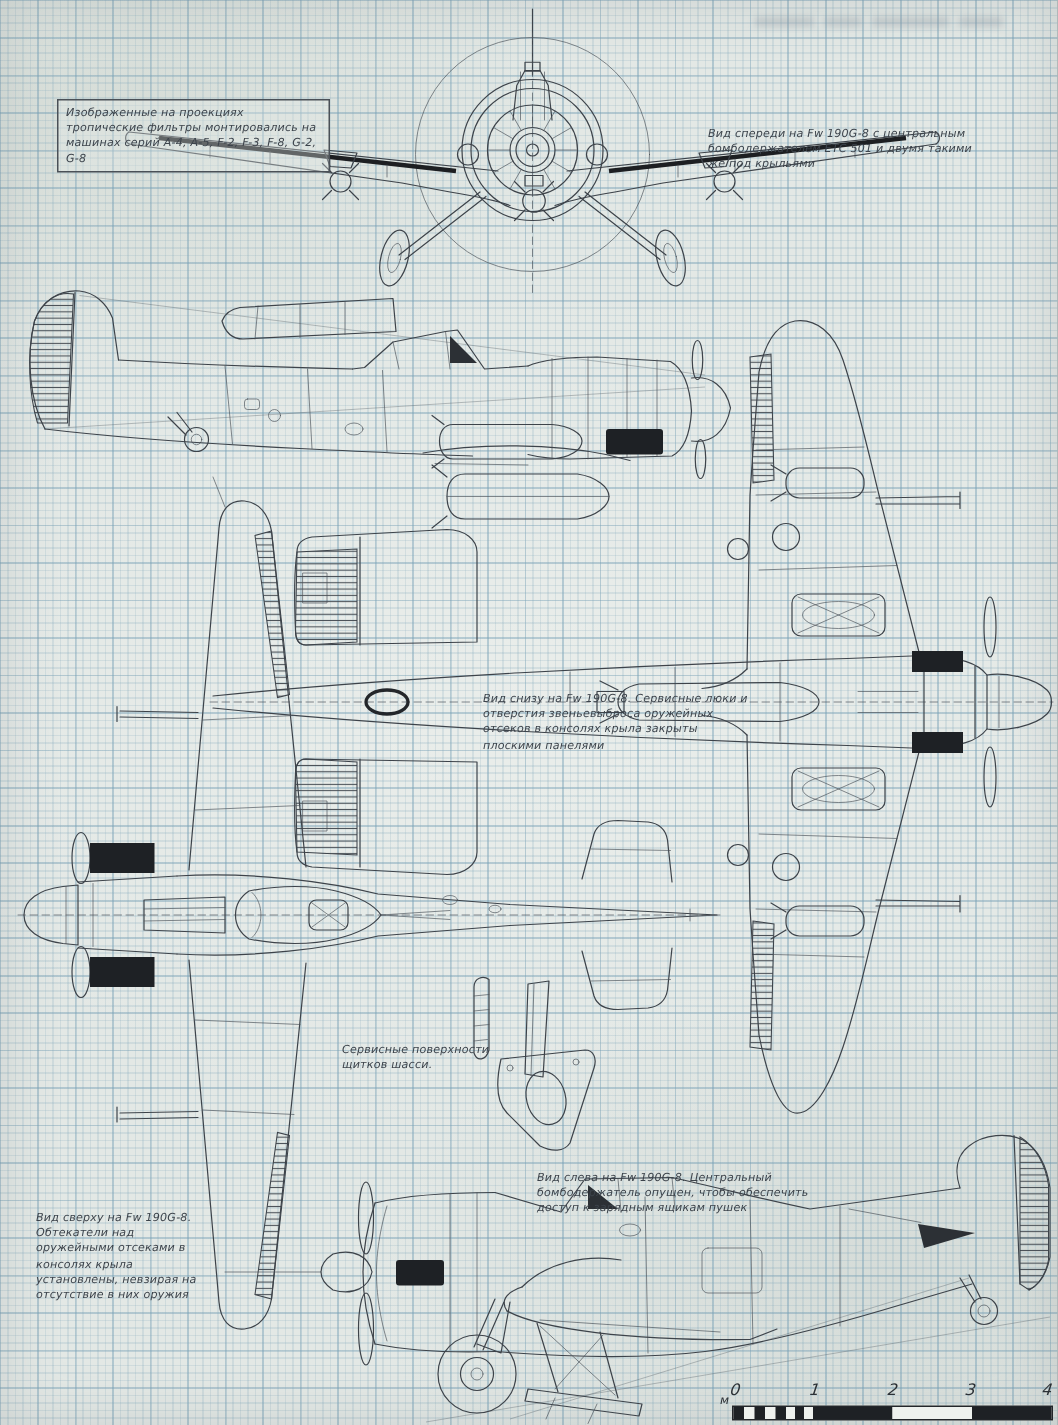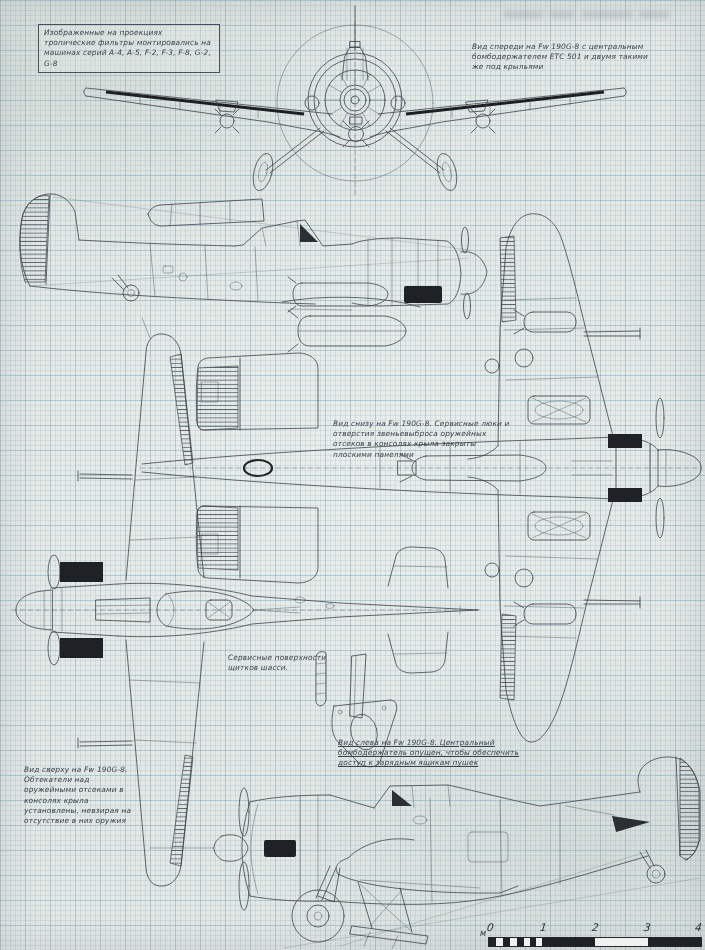--- a/index.html
+++ b/index.html
@@ -12,21 +12,21 @@
       repeating-linear-gradient(to right, rgba(105,150,175,.30) 0 1px, transparent 1px 25px),
       repeating-linear-gradient(to bottom, rgba(105,150,175,.30) 0 1px, transparent 1px 25px),
       radial-gradient(ellipse 420px 260px at 12% 8%, rgba(190,200,190,.35), transparent 70%),
       radial-gradient(ellipse 500px 300px at 85% 90%, rgba(180,190,185,.3), transparent 70%),
       radial-gradient(ellipse 600px 400px at 50% 50%, rgba(255,255,252,.25), transparent 75%);
     box-shadow: inset 0 0 40px rgba(90,100,105,.18);
     font-family:"DejaVu Sans", sans-serif;
   }
   .note{
     position:absolute;font-style:italic;font-size:7.4px;line-height:1.38;
-    color:#3c434b;letter-spacing:.15px;
+    color:#3c434b;letter-spacing:.15px;margin-top:42px;
   }
   .note.boxed{border:1px solid #4a5057;padding:3px 5px;background:rgba(230,236,233,.35);}
   svg.draw{position:absolute;left:0;top:0;}
   svg.draw *{vector-effect:non-scaling-stroke;}
   .ln{stroke:#3d434a;fill:none;stroke-width:.8;stroke-linecap:round;stroke-linejoin:round;}
   .thin{stroke:#4a525a;fill:none;stroke-width:.45;stroke-linecap:round;}
   .faint{stroke:#5a646c;fill:none;stroke-width:.4;opacity:.65;}
   .heavy{stroke:#23262a;fill:none;stroke-width:2.2;}
   .dark{fill:#1e2125;stroke:none;}
   .mid{fill:#2c3035;stroke:none;}
@@ -314,25 +314,25 @@
       <path class="ln" d="M352,926 L428,936 L426,944 L350,934 Z"></path>
       <path class="thin" d="M370,932 L364,946 M398,936 L392,949"></path>
     </g>
   </svg>
 
   <div class="note boxed" style="left:38px;top:24px;width:170px;">Изображенные на проекциях тропические фильтры монтировались на машинах серий A-4, A-5, F-2, F-3, F-8, G-2, G-8</div>
 
   <div class="note" style="left:472px;top:42px;width:178px;">Вид спереди на Fw 190G-8 с центральным бомбодержателем ETC 501 и двумя такими же под крыльями</div>
 
 
-  <div class="note" style="left:322px;top:419px;width:180px;padding-left:11px;">Вид снизу на Fw 190G-8. Сервисные люки и отверстия звеньевыброса оружейных отсеков в консолях крыла закрыты плоскими панелями</div>
+  <div class="note" style="left:322px;top:419px;width:180px;">Вид снизу на Fw 190G-8. Сервисные люки и отверстия звеньевыброса оружейных отсеков в консолях крыла закрыты плоскими панелями</div>
 
   <div class="note" style="left:228px;top:653px;width:108px;">Сервисные поверхности щитков шасси.</div>
 
-  <div class="note" style="left:338px;top:738px;width:196px;text-decoration:underline;">Вид слева на Fw 190G-8. Центральный бомбодержатель опущен, чтобы обеспечить доступ к зарядным ящикам пушек</div>
+  <div class="note" style="left:358px;top:738px;width:196px;">Вид слева на Fw 190G-8. Центральный бомбодержатель опущен, чтобы обеспечить доступ к зарядным ящикам пушек</div>
 
   <div class="note" style="left:24px;top:765px;width:118px;">Вид сверху на Fw 190G-8. Обтекатели над оружейными отсеками в консолях крыла установлены, невзирая на отсутствие в них оружия</div>
 
   <div class="scalebar">
     <span class="unit">м</span>
     <span class="tick" style="left:9px">0</span>
     <span class="tick" style="left:62px">1</span>
     <span class="tick" style="left:114px">2</span>
     <span class="tick" style="left:166px">3</span>
     <span class="tick" style="left:217px">4</span>

